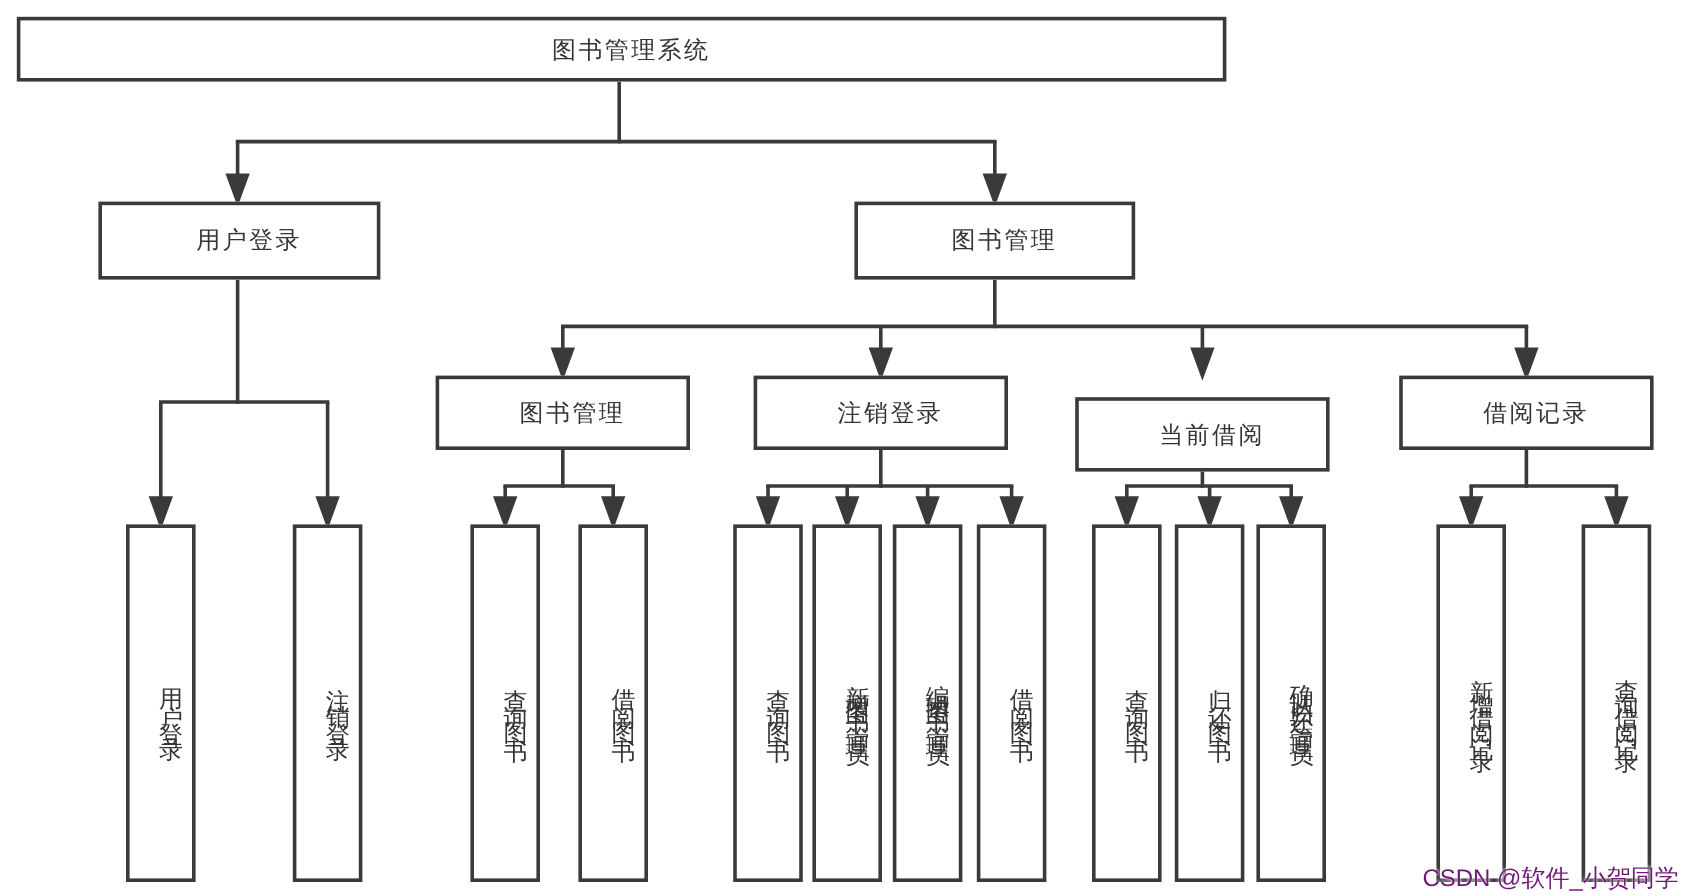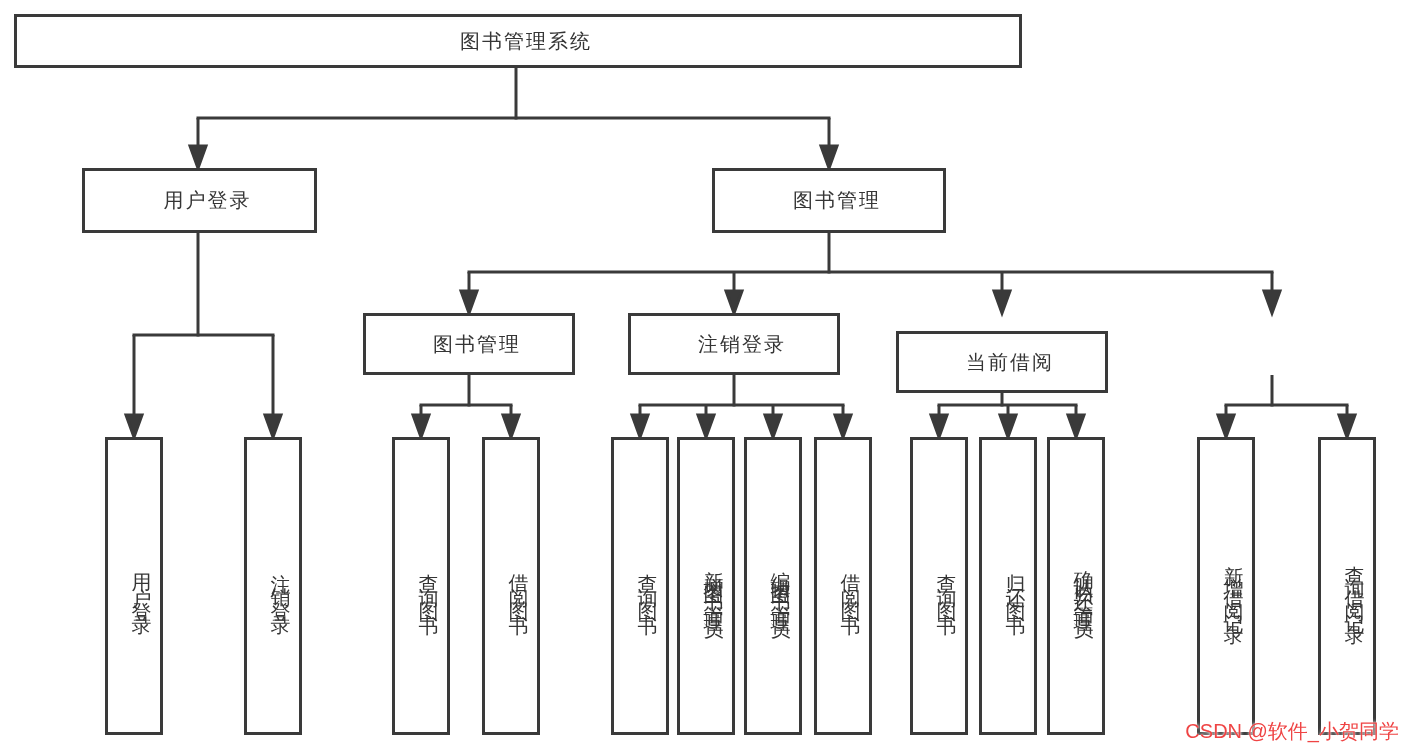--- a/index.html
+++ b/index.html
@@ -35,21 +35,21 @@
     line-height:1;
     letter-spacing:14px;
   }
   .vnode.sp6 span{letter-spacing:12px;}
   .vnode.sp9 span{letter-spacing:7px;}
   .watermark{
     position:absolute;
     right:6px;
     bottom:2px;
     font-size:20px;
-    color:#ef4444;
+    color:#701a75;
     text-shadow:0 0 2px #ffffff, 0 0 4px #ffffff;
     z-index:5;
     white-space:nowrap;
   }
 </style>
 </head>
 <body>
 
 <div class="stage">
 
@@ -142,20 +142,23 @@
 
   <div class="node hnode" style="left:363px;top:313px;width:212px;height:62px">
     <span>图书管理</span>
   </div>
   <div class="node hnode" style="left:628px;top:313px;width:212px;height:62px">
     <span>注销登录</span>
   </div>
   <div class="node hnode" style="left:896px;top:331px;width:212px;height:62px">
     <span>当前借阅</span>
   </div>
+  <div class="node hnode" style="left:1166px;top:313px;width:212px;height:62px">
+    <span>借阅记录</span>
+  </div>
 
   <div class="node vnode" style="left:105px;top:437px;width:58px;height:298px">
     <span>用户登录</span>
   </div>
   <div class="node vnode" style="left:244px;top:437px;width:58px;height:298px">
     <span>注销登录</span>
   </div>
 
   <div class="node vnode" style="left:392px;top:437px;width:58px;height:298px">
     <span>查询图书</span>

